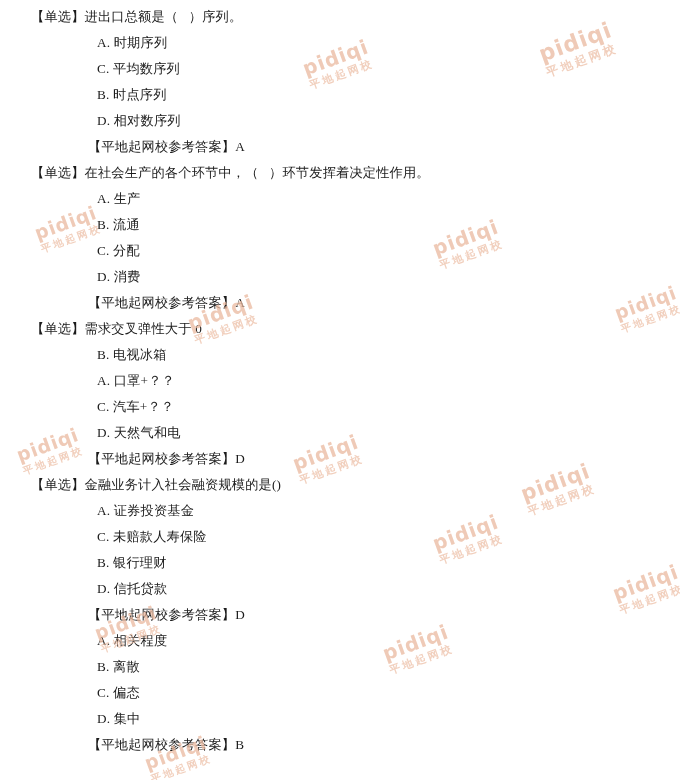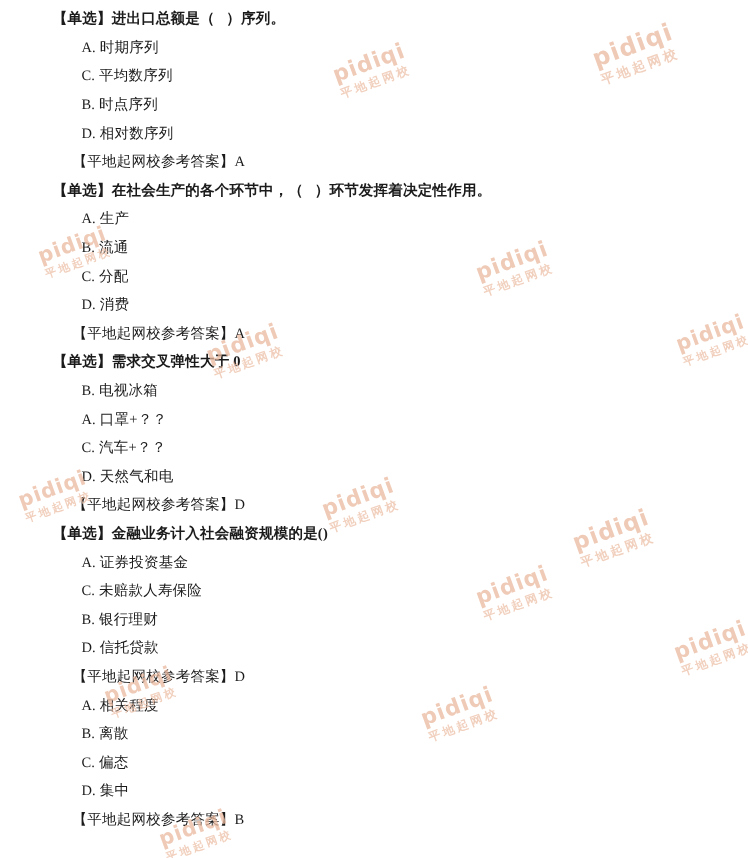--- a/index.html
+++ b/index.html
@@ -58,32 +58,31 @@
   }
   .line {
     font-size: 13.2px;
     color: #1b1b1b;
     line-height: 26px;
     height: 26px;
     white-space: pre;
     font-family: "Liberation Serif", "DejaVu Serif", serif;
   }
   .q {            
-    padding-left: 48px;
-    font-weight: bold;
+    padding-left: 31px;
   }
   .opt {          
     padding-left: 74px;
   }
   .ans {          
-    padding-left: 66px;
+    padding-left: 88px;
     font-family: Liberation Serif, serif;
   }
   .q, .ans { letter-spacing: 0.2px; }
-  .opt { letter-spacing: 0.2px; }
+  .opt { letter-spacing: 0.2px; margin-left: 23px; }
 </style>
 </head>
 <body>
 
 <div class="page">
 
   <div class="wm-layer">
       <div class="wm" style="left: 30px; top: 210px; transform: rotate(-20deg) scale(0.85);">
         <span class="wm-top">pidiqi</span>
         <span class="wm-bot">平地起网校</span>

